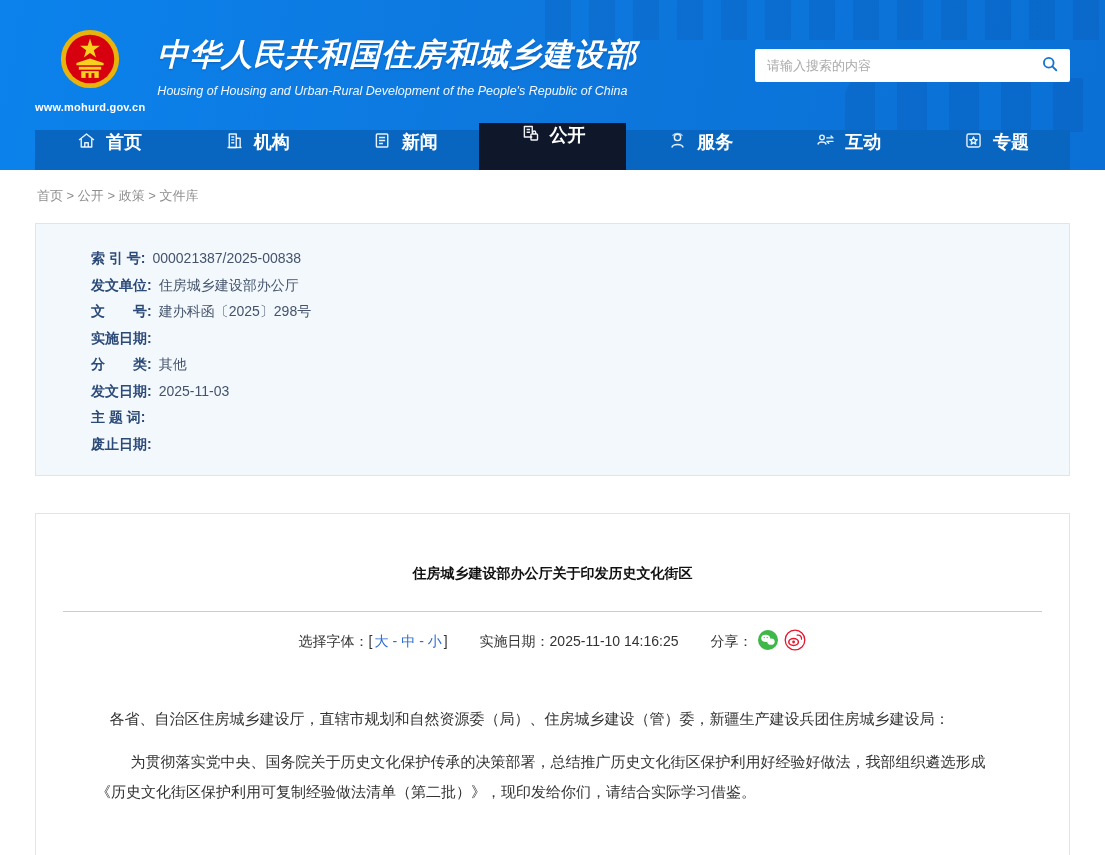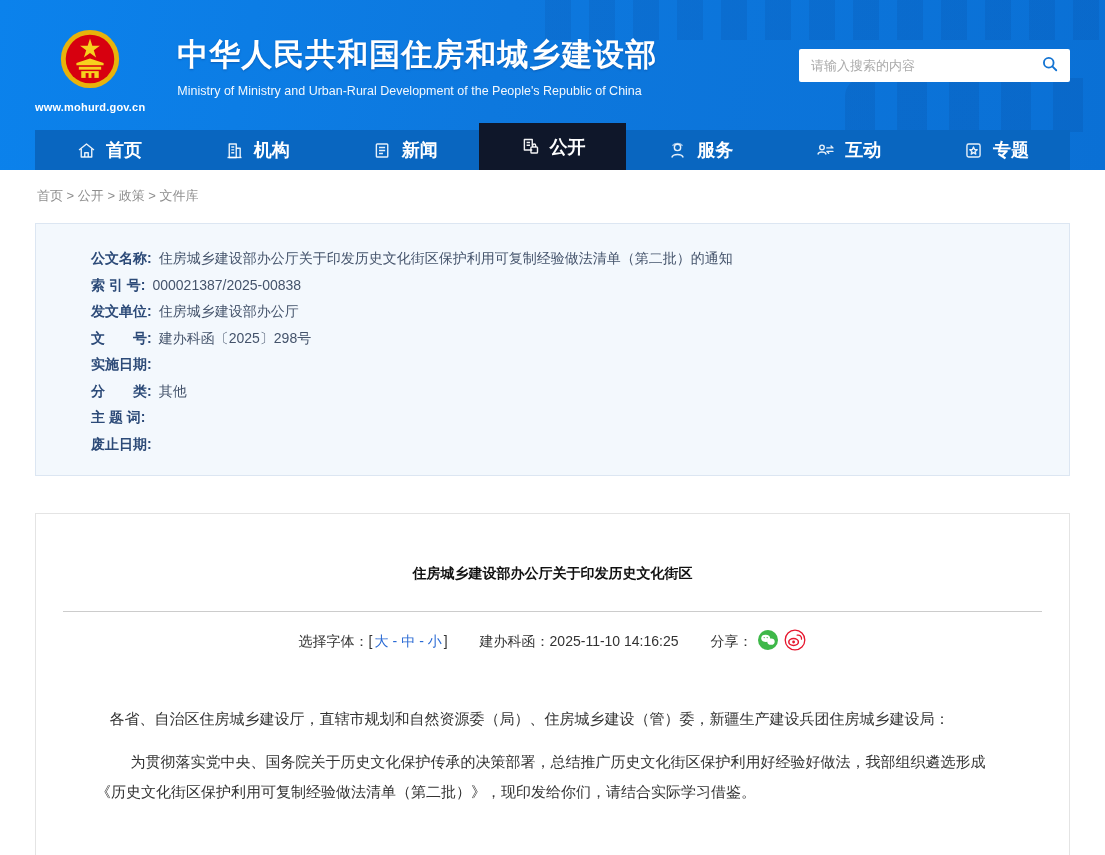--- a/index.html
+++ b/index.html
@@ -11,36 +11,36 @@
     background:linear-gradient(100deg,#0b82ec 0%, #0d78de 45%, #0a70d5 100%); overflow:hidden; }
   .header-deco1 { position:absolute; right:0; top:0; width:560px; height:40px;
     background:repeating-linear-gradient(90deg, rgba(0,40,110,.10) 0 26px, rgba(255,255,255,0) 26px 44px); }
   .header-deco2 { position:absolute; right:0; top:78px; width:260px; height:54px;
     background:repeating-linear-gradient(90deg, rgba(0,30,90,.12) 0 30px, rgba(255,255,255,0) 30px 52px);
     border-radius:18px 18px 0 0; opacity:.8; }
   .header-inner { position:absolute; left:35px; right:35px; top:0; height:130px;
     display:flex; align-items:center; }
   .logo-wrap { display:flex; flex-direction:column; align-items:center; margin-top:8px; }
   .site-url { color:#fff; font-weight:bold; font-size:11px; margin-top:5px; letter-spacing:.2px; }
-  .title-wrap { margin-left:32px; margin-top:2px; }
+  .title-wrap { margin-left:12px; margin-top:2px;font-style:italic; }
   .org-title { color:#fff; font-size:31px; font-weight:bold; letter-spacing:1px;
     text-shadow:0 1px 2px rgba(0,40,110,.35); }
   .org-subtitle { color:rgba(255,255,255,.95); font-size:12.5px; margin-top:8px; }
-  .search-box { margin-left:auto; width:271px; height:33px; background:#fff; border-radius:2px;
+  .search-box { margin-left:auto; width:315px; height:33px; background:#fff; border-radius:2px;
     display:flex; align-items:flex-end; }
   .search-box input { flex:1; border:none; outline:none; height:100%; padding:0 12px;
     font-size:13px; color:#333; background:transparent; font-family:inherit; }
   .search-box input::placeholder { color:#aaa; }
   .search-btn { width:40px; height:100%; border:none; background:transparent; cursor:pointer;
     display:flex; align-items:center; justify-content:center; }
 
   
   .nav { position:absolute; left:35px; right:35px; bottom:0; height:40px;
     background:#0966c0; display:flex; }
-  .nav-item { flex:1; display:flex; align-items:center; justify-content:center; gap:9px;
+  .nav-item { flex:1; display:flex; justify-content:center; gap:9px;
     color:#fff; font-size:18px; font-weight:bold; cursor:pointer; }
   .nav-item.active { background:#0f172a; margin-top:-7px; }
   .nav-item svg { display:block; }
 
   
   .breadcrumb { padding:17px 15px 12px 37px; font-size:13px; color:#8e8e8e; }
 
   
   .meta-panel { margin:6px 35px 0; background:#f3f8fd; border:1px solid #dce6f2;
     padding:21px 30px 18px 55px; font-size:14px; }
@@ -85,21 +85,21 @@
           <rect x="19.5" y="42" width="23" height="3" fill="#f7d11e"></rect>
           <rect x="22" y="46.5" width="18" height="7" fill="#f7d11e"></rect>
           <rect x="26.5" y="48.5" width="3" height="5" fill="#d7000f"></rect>
           <rect x="32.5" y="48.5" width="3" height="5" fill="#d7000f"></rect>
         </svg>
       </span>
       <div class="site-url">www.mohurd.gov.cn</div>
     </div>
     <div class="title-wrap">
       <div class="org-title">中华人民共和国住房和城乡建设部</div>
-      <div class="org-subtitle">Ministry of Ministry and Urban-Rural Development of the People's Republic of China</div>
+      <div class="org-subtitle">Housing of Housing and Urban-Rural Development of the People's Republic of China</div>
     </div>
     <div class="search-box">
       <input type="text" placeholder="请输入搜索的内容" style="">
       <button class="search-btn">
         <span>
           <svg width="20" height="20" viewBox="0 0 24 24" fill="none" stroke="#1273d2" stroke-width="2.2" stroke-linecap="round">
             <circle cx="10.5" cy="10.5" r="5.8"></circle>
               <path d="M14.8 14.8 L19.5 19.5"></path>
           </svg>
         </span>
@@ -177,24 +177,20 @@
         </svg>
       </span>
       <span>专题</span>
     </div>
   </div>
 </div>
 
 <div class="breadcrumb">首页 &gt; 公开 &gt; 政策 &gt; 文件库</div>
 
 <div class="meta-panel">
-  <div class="meta-row">
-    <span class="meta-label">公文名称:</span>
-    <span class="meta-value">住房城乡建设部办公厅关于印发历史文化街区保护利用可复制经验做法清单（第二批）的通知</span>
-  </div>
   <div class="meta-cols">
     <div class="meta-col-left">
       <div class="meta-row">
         <span class="meta-label">索 引 号:</span>
         <span class="meta-value">000021387/2025-00838</span>
       </div>
       <div class="meta-row">
         <span class="meta-label">发文单位:</span>
         <span class="meta-value">住房城乡建设部办公厅</span>
       </div>
@@ -204,20 +200,24 @@
       </div>
       <div class="meta-row">
         <span class="meta-label">实施日期:</span>
         <span class="meta-value"></span>
       </div>
     </div>
     <div class="meta-col-right">
       <div class="meta-row">
         <span class="meta-label">分　　类:</span>
         <span class="meta-value">其他</span>
+      </div>
+      <div class="meta-row">
+        <span class="meta-label">发文日期:</span>
+        <span class="meta-value">2025-11-03</span>
       </div>
       <div class="meta-row">
         <span class="meta-label">主 题 词:</span>
         <span class="meta-value"></span>
       </div>
       <div class="meta-row">
         <span class="meta-label">废止日期:</span>
         <span class="meta-value"></span>
       </div>
     </div>
@@ -227,21 +227,21 @@
 <div class="article">
   <div class="art-title">
     <div>住房城乡建设部办公厅关于印发历史文化街区</div>
   </div>
   <div class="art-sep"></div>
   <div class="art-toolbar">
     <span class="seg">
       <span>选择字体：</span><span>[</span><span class="size-link">大</span><span class="size-sep">-</span><span class="size-link">中</span><span class="size-sep">-</span><span class="size-link">小</span><span>]</span>
     </span>
     <span class="seg">
-      <span>建办科函：</span><span>2025-11-10 14:16:25</span>
+      <span>实施日期：</span><span>2025-11-10 14:16:25</span>
     </span>
     <span class="seg">
       <span>分享：</span><span class="share-icon"><svg width="22" height="22" viewBox="0 0 22 22">
             <circle cx="11" cy="11" r="10" fill="#3eb849"></circle>
             <ellipse cx="8.7" cy="9.3" rx="4.4" ry="3.6" fill="#fff"></ellipse>
             <ellipse cx="14" cy="12.7" rx="3.7" ry="3.1" fill="#fff"></ellipse>
             <circle cx="7.2" cy="8.6" r=".7" fill="#3eb849"></circle>
             <circle cx="10.2" cy="8.6" r=".7" fill="#3eb849"></circle>
           </svg></span><span class="share-icon"><svg width="22" height="22" viewBox="0 0 22 22">
             <circle cx="11" cy="11" r="9.8" fill="#fff" stroke="#e6162d" stroke-width="1.3"></circle>

